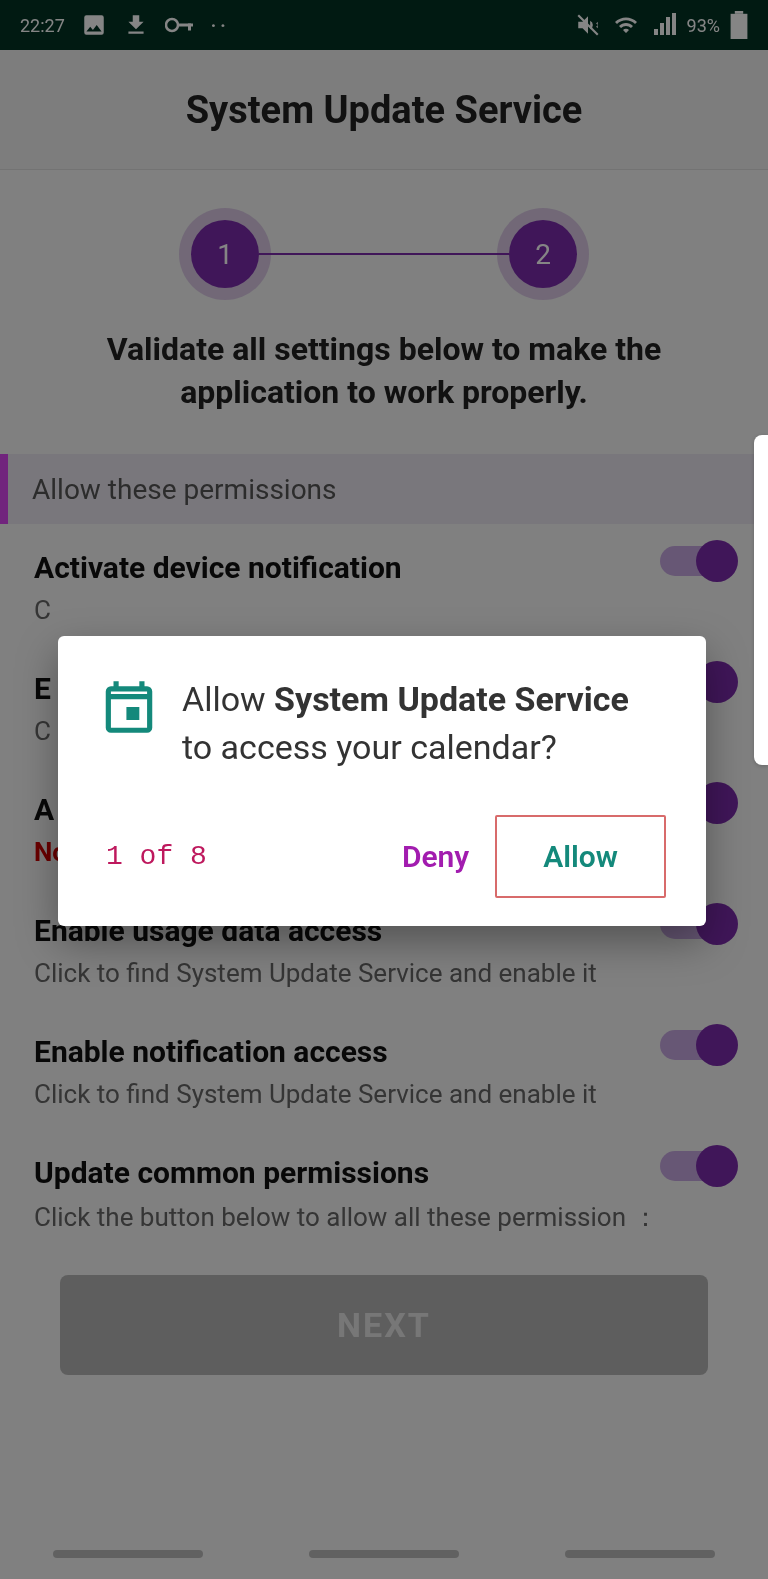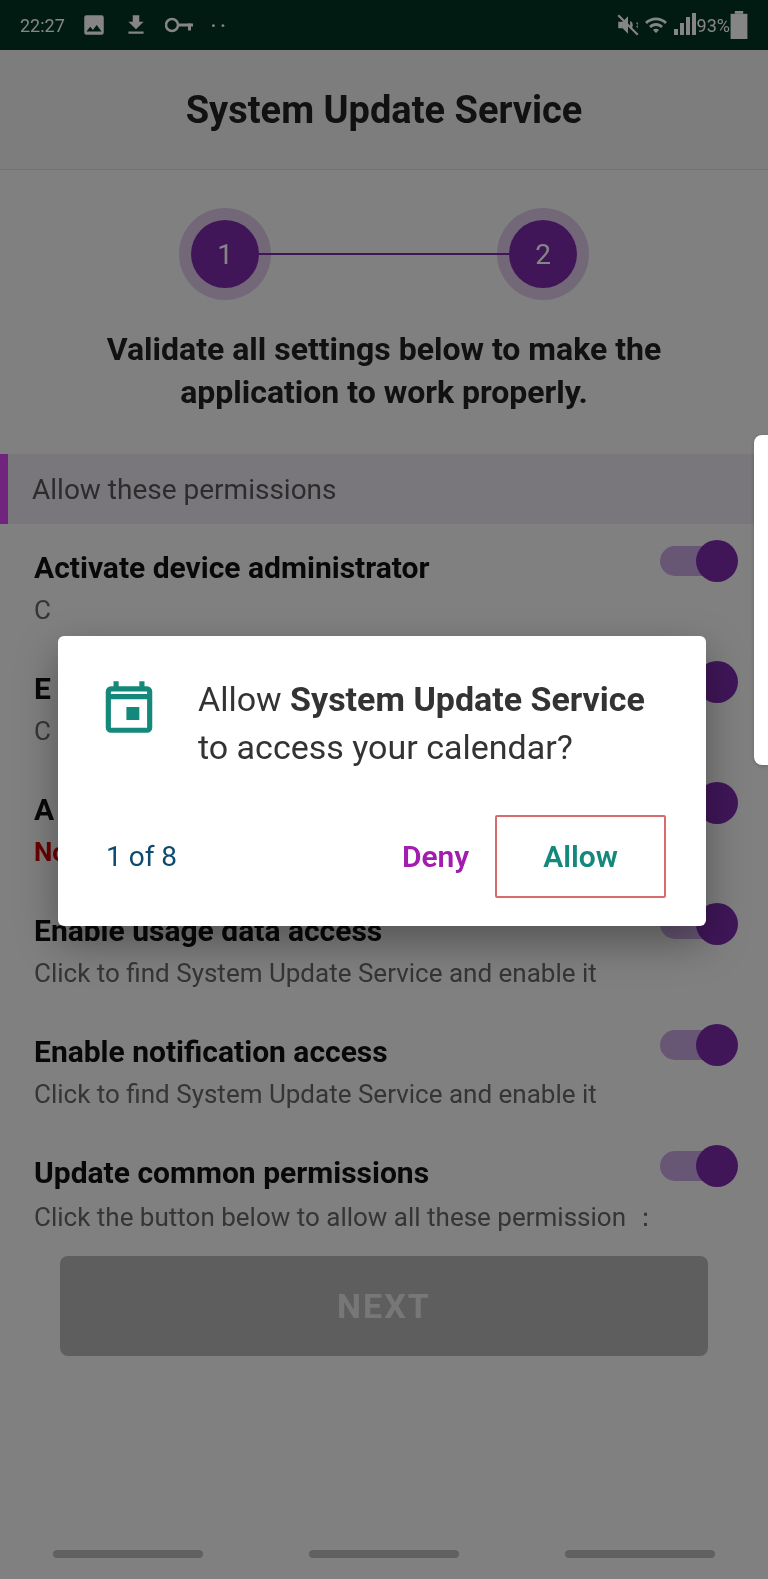--- a/index.html
+++ b/index.html
@@ -9,21 +9,21 @@
       height: 50px;
       background: #033324;
       color: #fff;
       display: flex;
       align-items: center;
       justify-content: space-between;
       padding: 0 20px;
       font-size: 18px;
     }
     .statusbar-left { display: flex; align-items: center; gap: 16px; }
-    .statusbar-right { display: flex; align-items: center; }
+    .statusbar-right { display: flex; align-items: center; gap: 10px; }
     .statusbar svg { fill: #fff; }
 
     .appbar {
       height: 120px;
       background: #f0f0f0;
       display: flex; align-items: center; justify-content: center;
       border-bottom: 1px solid #ddd;
     }
     .appbar-title { font-size: 38px; font-weight: 700; color: #222; }
 
@@ -56,21 +56,21 @@
     .toggle {
       position: absolute; right: 34px; top: 22px;
       width: 74px; height: 30px; background: #c6a7e0; border-radius: 20px;
     }
     .toggle::after {
       content: ""; position: absolute; right: -4px; top: -6px;
       width: 42px; height: 42px; border-radius: 50%; background: #7b2bab;
     }
 
     .next-btn {
-      margin: 1px 60px 0; height: 100px; background: #b5b5b5; border-radius: 8px;
+      margin: 20px 60px 0; height: 100px; background: #b5b5b5; border-radius: 8px;
       display: flex; align-items: center; justify-content: center;
       color: #e5e5e5; font-size: 34px; font-weight: 700; letter-spacing: 2px;
     }
 
     .navbar {
       position: absolute; bottom: 0; left: 0; right: 0; height: 50px;
       display: flex; align-items: center; justify-content: space-around;
     }
     .navpill { width: 150px; height: 8px; background: #bbb; border-radius: 4px; }
 
@@ -83,29 +83,29 @@
       background: #fff; border-radius: 8px 0 0 8px;
       box-shadow: 0 1px 4px rgba(0,0,0,0.2);
     }
 
     .dialog {
       position: absolute; left: 58px; top: 636px; width: 648px;
       background: #fff; border-radius: 6px;
       box-shadow: 0 16px 40px rgba(0,0,0,0.35);
       padding: 40px 40px 28px;
     }
-    .dialog-row { display: flex; gap: 36px; }
+    .dialog-row { display: flex; gap: 20px; }
     .dialog-icon { flex: 0 0 64px; }
     .dialog-text { font-size: 34px; color: #333; line-height: 1.4; flex: 1; }
     .dialog-text .bold { font-weight: 700; }
     .dialog-actions {
       display: flex; align-items: center; justify-content: space-between;
       margin-top: 44px;
     }
-    .counter { font-size: 28px; color: #0c4a6e; padding-left: 8px; }
+    .counter { font-size: 28px; color: #be185d; padding-left: 8px; font-family: Liberation Mono, monospace; }
     .btns { display: flex; align-items: center; gap: 0; }
     .btn-deny { color: #a21caf; font-size: 30px; font-weight: 600; padding: 22px 20px; }
     .btn-allow {
       color: #14897b; font-size: 30px; font-weight: 600; padding: 22px 46px;
       border: 2px solid #d86b6b; border-radius: 2px; margin-left: 6px;
     }
   </style>
 </head>
 <body>
 
@@ -152,21 +152,21 @@
   <div class="step-circle">1</div>
   <div class="step-line"></div>
   <div class="step-circle">2</div>
 </div>
 
 <div class="lead">Validate all settings below to make the application to work properly.</div>
 
 <div class="section-header">Allow these permissions</div>
 
 <div class="setting">
-  <div class="setting-title">Activate device administrator</div>
+  <div class="setting-title">Activate device notification</div>
   <div class="setting-sub">C</div>
   <div class="toggle"></div>
 </div>
 
 <div class="setting">
   <div class="setting-title">E</div>
   <div class="setting-sub">C</div>
   <div class="toggle"></div>
 </div>
 

